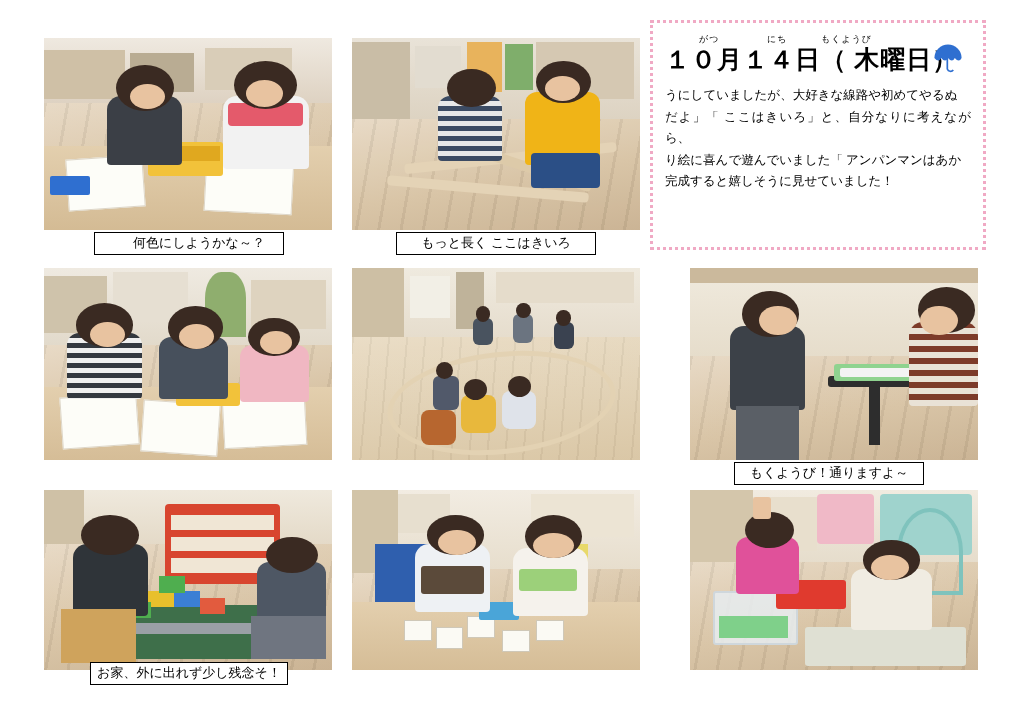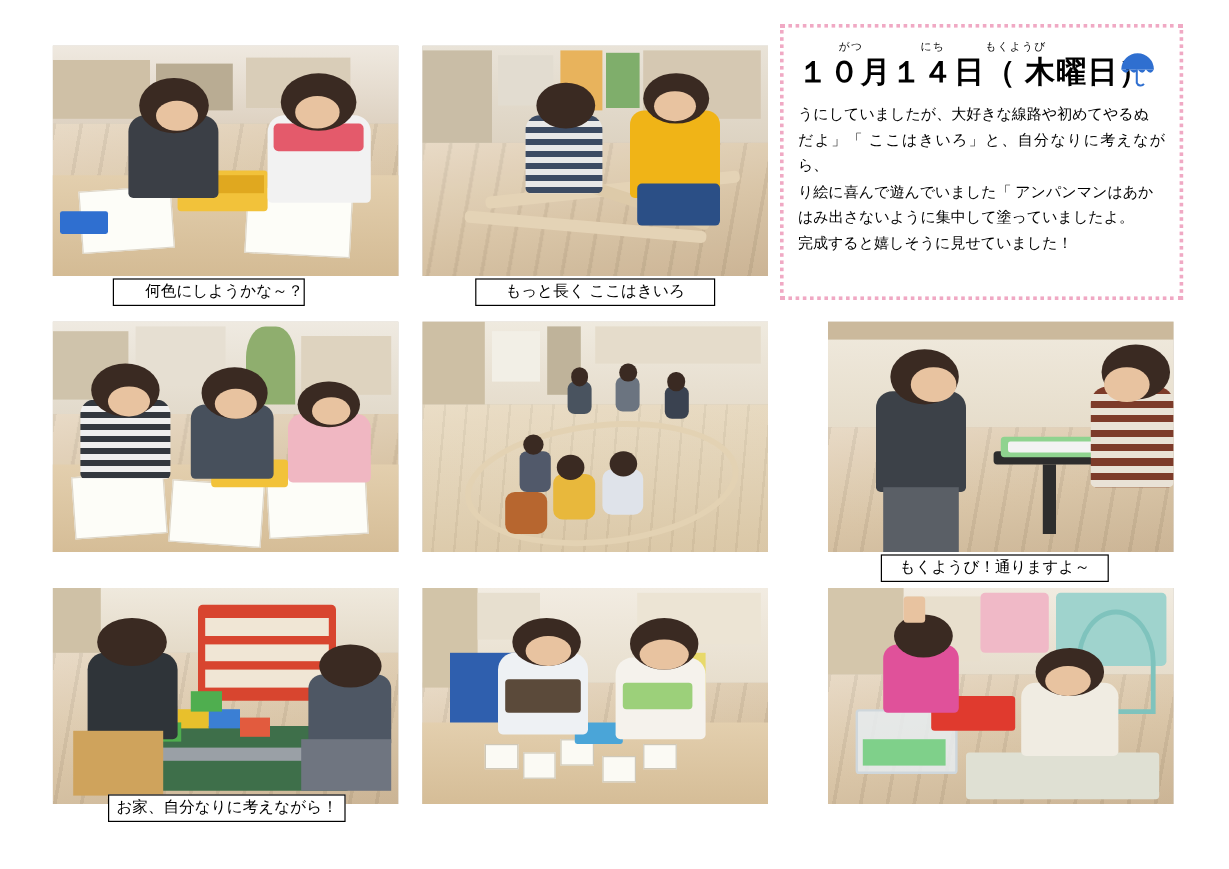--- a/index.html
+++ b/index.html
@@ -165,21 +165,21 @@
       <div class="rect" style="left:22%;top:30%;width:26%;height:36%;background:#3b3f46;border-radius:14px 14px 4px 4px;"></div>
       <div class="head" style="left:25%;top:14%;width:20%;height:24%;"></div>
       <div class="face" style="left:30%;top:24%;width:12%;height:13%;"></div>
 
       <div class="rect" style="left:62%;top:30%;width:30%;height:38%;background:#f2f2f2;border-radius:14px 14px 4px 4px;"></div>
       <div class="rect" style="left:64%;top:34%;width:26%;height:12%;background:#e45a6b;border-radius:4px;"></div>
       <div class="head" style="left:66%;top:12%;width:22%;height:25%;"></div>
       <div class="face" style="left:70%;top:22%;width:13%;height:14%;"></div>
     </div>
   </div>
-  <div class="caption" style="left:94px; top:232px; width:160px;padding-left:26px;">何色にしようかな～？</div>
+  <div class="caption" style="left:94px; top:232px; width:190px;padding-left:26px;">何色にしようかな～？</div>
 
   <div class="photo" style="left:352px; top:38px; width:288px; height:192px;">
     <div class="ph-inner">
       <div class="wall-top" style="height:42%; background:linear-gradient(180deg,#e9e3d8 0%,#ddd3c2 100%);"></div>
       <div class="floor-wood" style="top:42%;"></div>
       <div class="rect" style="left:0;top:2%;width:20%;height:40%;background:#c9bda6;"></div>
       <div class="rect" style="left:22%;top:4%;width:16%;height:22%;background:#e2dcd0;"></div>
       <div class="rect" style="left:40%;top:2%;width:12%;height:26%;background:#e8b35c;"></div>
       <div class="rect" style="left:53%;top:3%;width:10%;height:24%;background:#7fae6b;"></div>
       <div class="rect" style="left:64%;top:2%;width:34%;height:30%;background:#d5c8b2;"></div>
@@ -210,21 +210,20 @@
       <svg class="umbrella" viewBox="0 0 40 40">
         <path d="M4 20 A16 16 0 0 1 36 20 Z" fill="#2f6fd0"></path>
         <path d="M4 20 q5 6 8 0 q5 6 8 0 q5 6 8 0 q5 6 8 0" fill="#2f6fd0"></path>
         <path d="M19.2 20 L19.2 33 a4 4 0 0 0 7 1" stroke="#2f6fd0" stroke-width="2" fill="none"></path>
       </svg>
     </div>
     <div class="note-body">
       <p><span>うにしていましたが、大好きな線路や初めてやるぬ</span></p>
       <p><span>だよ」「 ここはきいろ」と、自分なりに考えながら、</span></p>
       <p><span>り絵に喜んで遊んでいました「 アンパンマンはあか</span></p>
-      <p><span>はみ出さないように集中して塗っていましたよ。</span></p>
       <p><span>完成すると嬉しそうに見せていました！</span></p>
     </div>
   </div>
 
   <div class="photo" style="left:44px; top:268px; width:288px; height:192px;">
     <div class="ph-inner">
       <div class="wall-top" style="height:40%; background:linear-gradient(180deg,#efeae1 0%,#e2dacb 100%);"></div>
       <div class="floor-wood" style="top:40%;"></div>
       <div class="rect" style="left:0;top:4%;width:22%;height:30%;background:#cfc3ab;"></div>
       <div class="rect" style="left:24%;top:2%;width:26%;height:26%;background:#e6dfd2;"></div>
@@ -321,21 +320,21 @@
 
       <div class="rect" style="left:10%;top:30%;width:26%;height:40%;background:#2f3439;border-radius:14px 14px 4px 4px;"></div>
       <div class="head" style="left:13%;top:14%;width:20%;height:22%;"></div>
       <div class="rect" style="left:6%;top:66%;width:26%;height:30%;background:#cfa35c;"></div>
 
       <div class="rect" style="left:74%;top:40%;width:24%;height:34%;background:#4e5764;border-radius:12px 12px 4px 4px;"></div>
       <div class="head" style="left:77%;top:26%;width:18%;height:20%;"></div>
       <div class="rect" style="left:72%;top:70%;width:26%;height:24%;background:#6f7580;"></div>
     </div>
   </div>
-  <div class="caption" style="left:90px; top:662px; width:198px;">お家、自分なりに考えながら！</div>
+  <div class="caption" style="left:90px; top:662px; width:198px;">お家、外に出れず少し残念そ！</div>
 
   <div class="photo" style="left:352px; top:490px; width:288px; height:180px;">
     <div class="ph-inner">
       <div class="wall-top" style="height:44%; background:linear-gradient(180deg,#f2ece2 0%,#e7decd 100%);"></div>
       <div class="floor-wood" style="top:44%;"></div>
       <div class="rect" style="left:0;top:0;width:16%;height:46%;background:#d2c4a8;"></div>
       <div class="rect" style="left:16%;top:2%;width:18%;height:22%;background:#e7dfcf;"></div>
       <div class="rect" style="left:62%;top:2%;width:36%;height:24%;background:#ece4d4;"></div>
       <div class="rect" style="left:8%;top:30%;width:26%;height:40%;background:#2f5fae;"></div>
       <div class="rect" style="left:70%;top:30%;width:12%;height:22%;background:#e8d96a;"></div>

